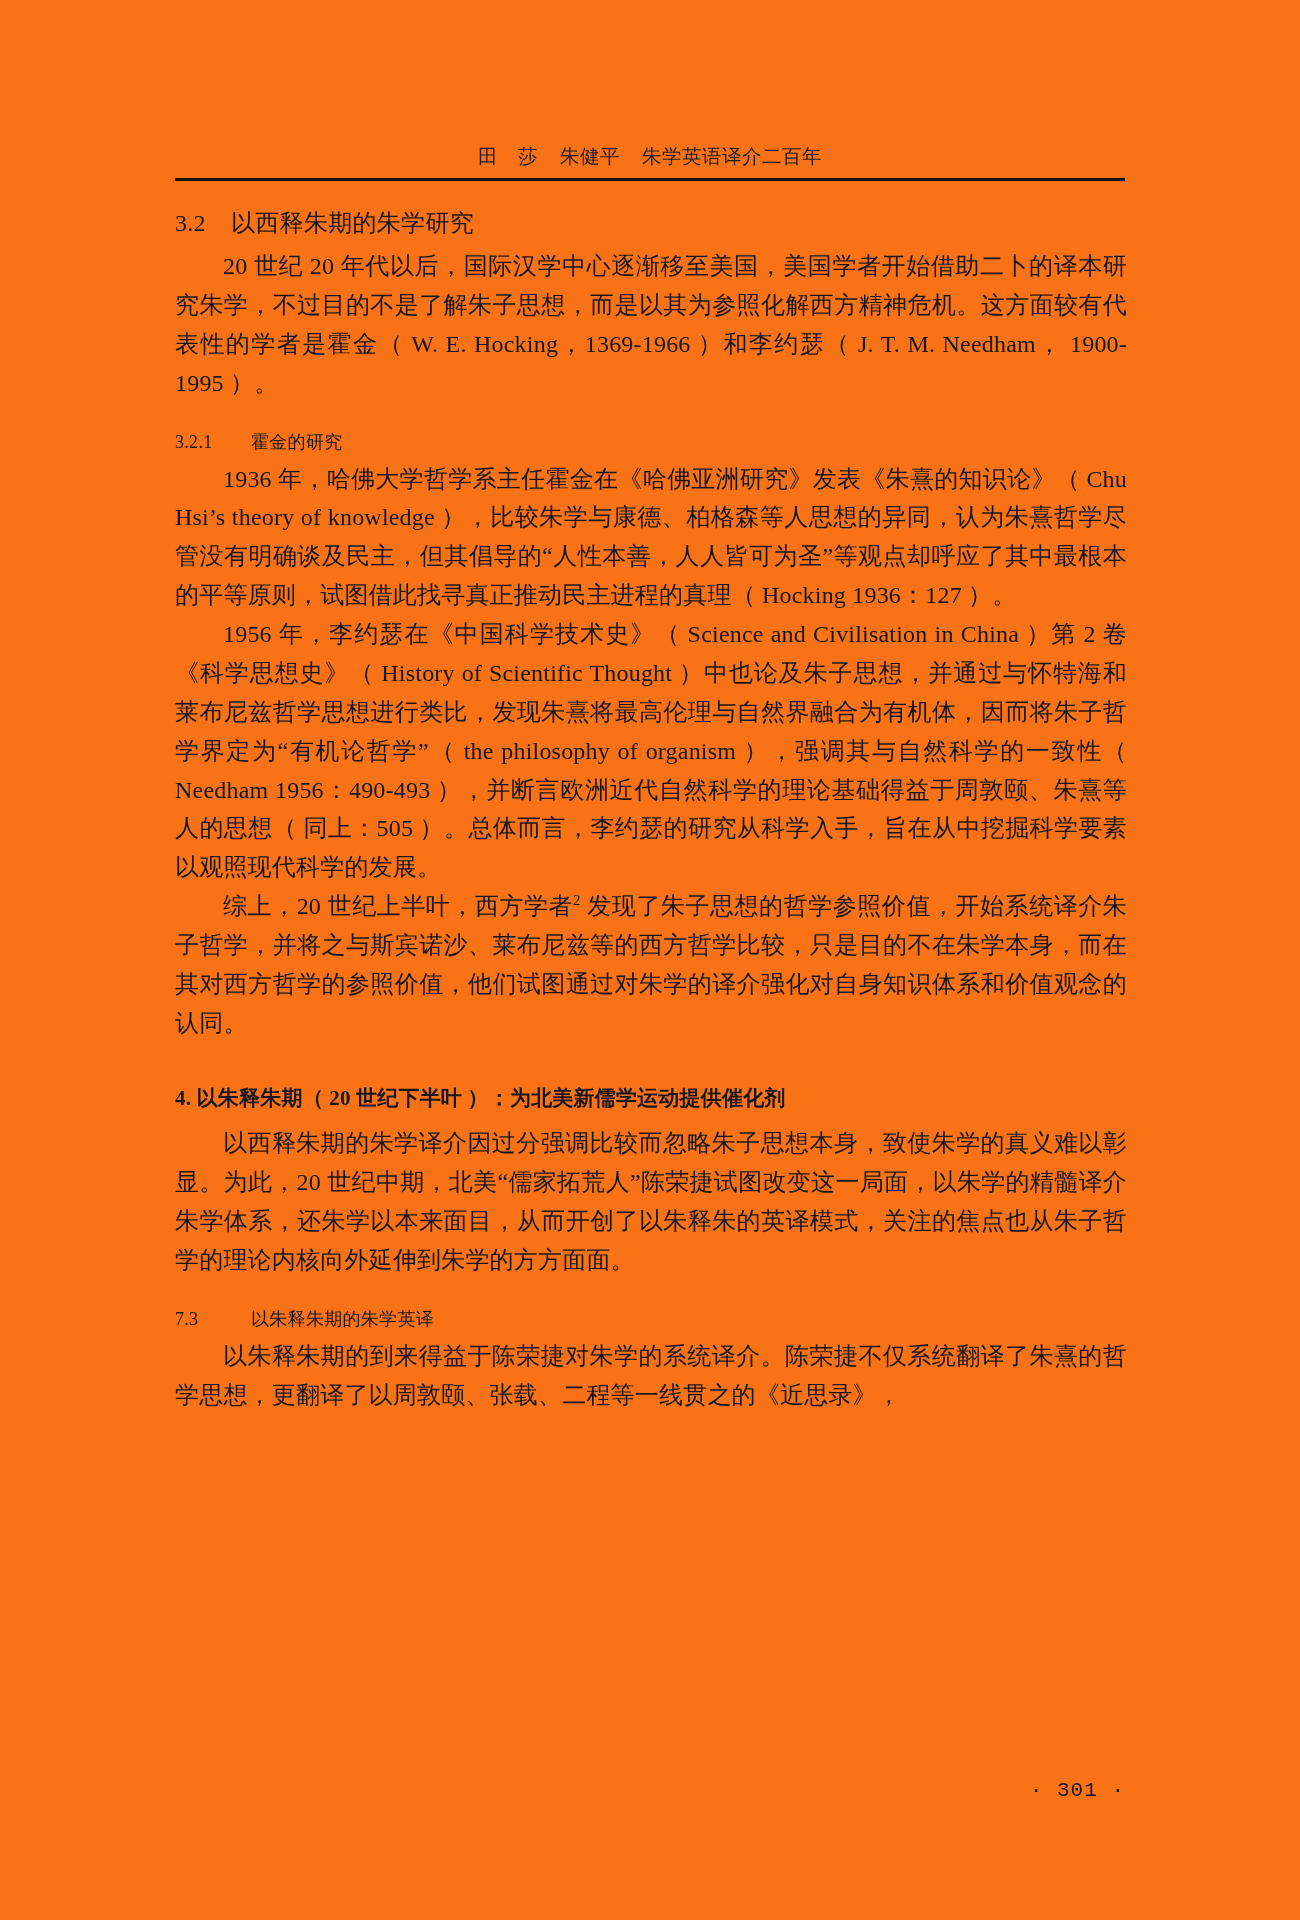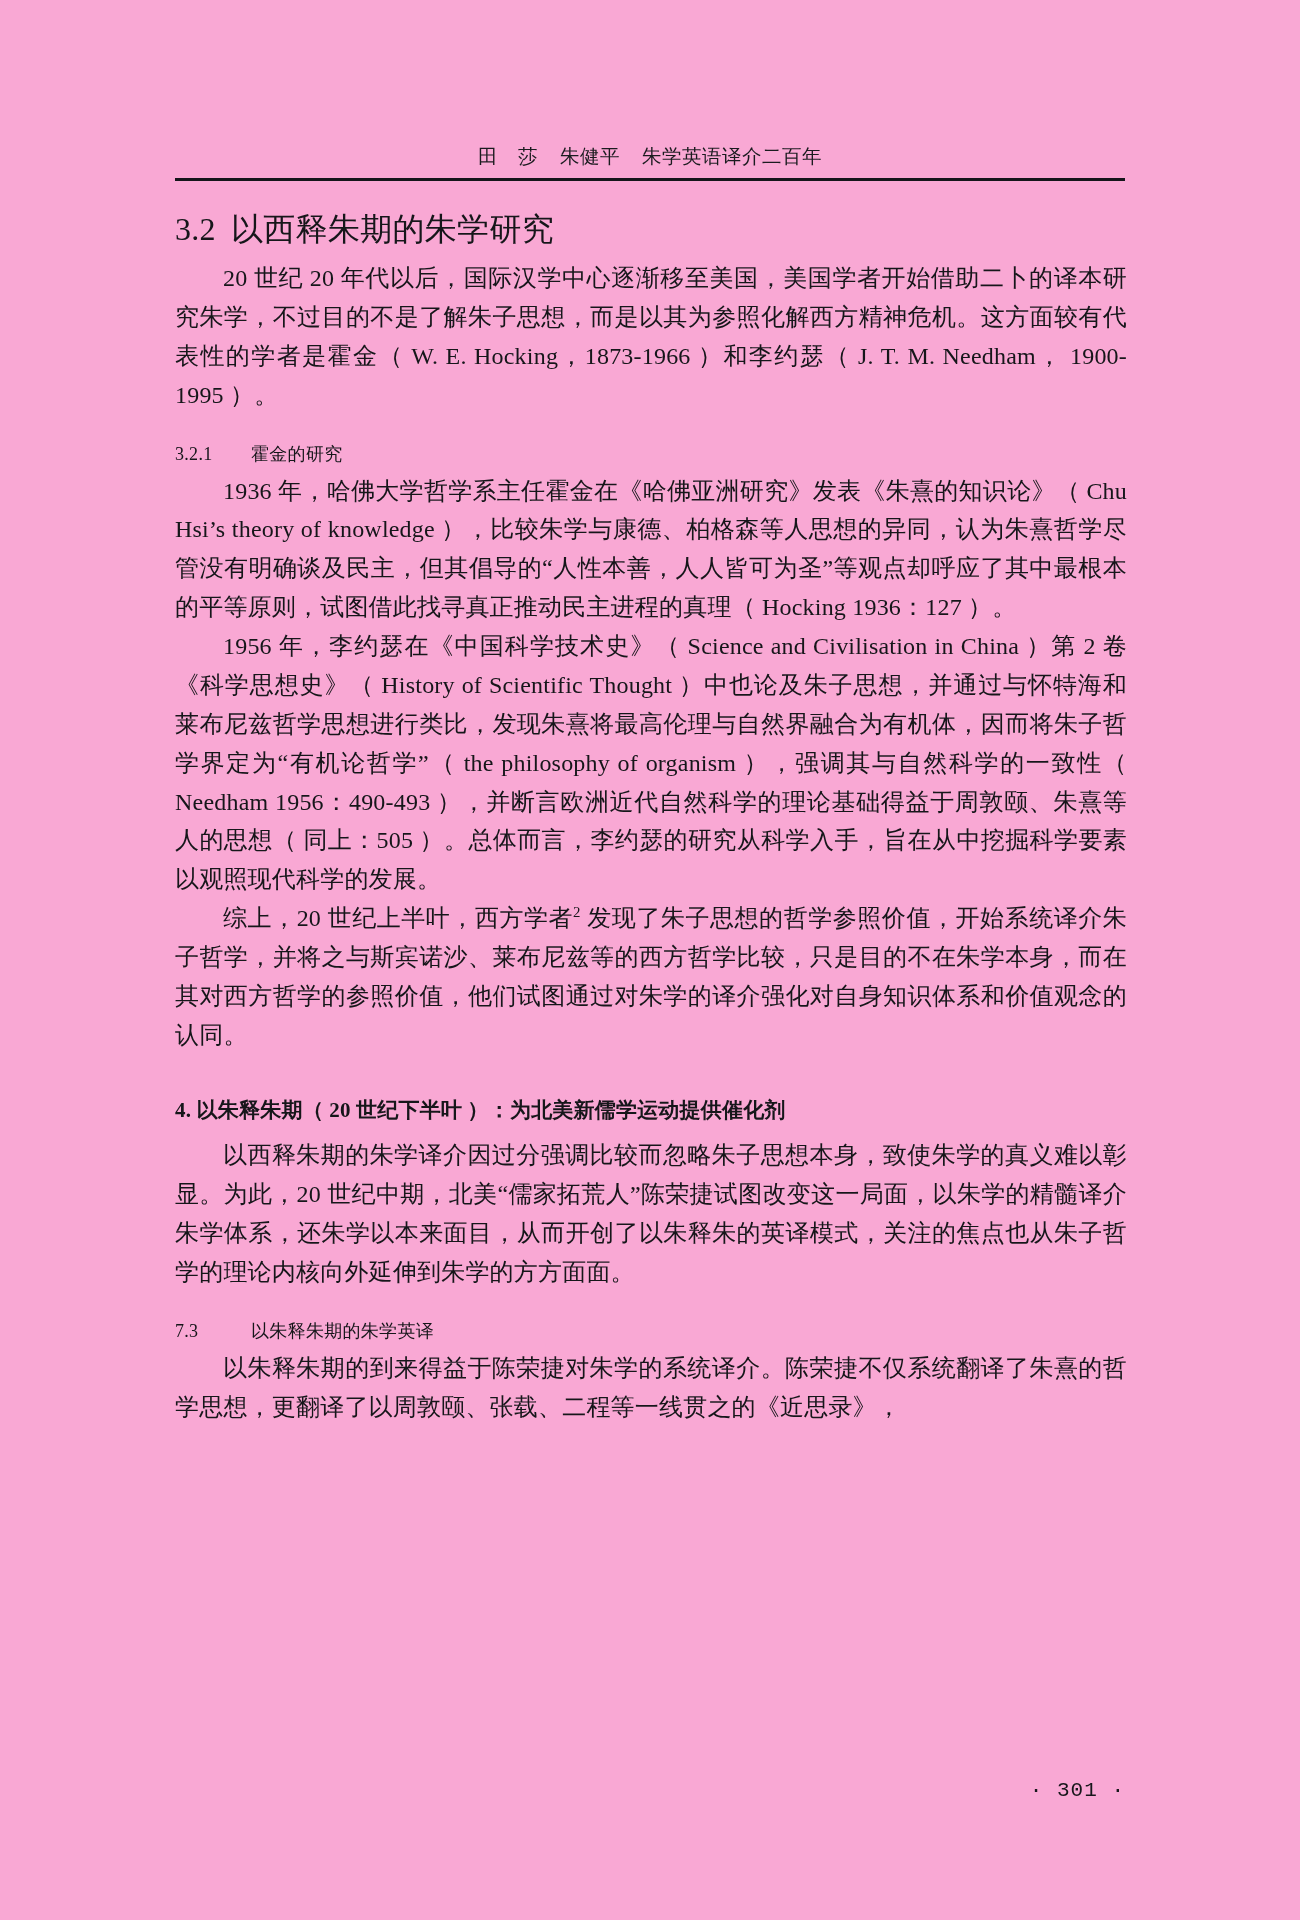--- a/index.html
+++ b/index.html
@@ -13,21 +13,21 @@
     font-family: "Liberation Serif", "DejaVu Serif", serif;
     color: #16161a;
     position: relative;
   }
   .page {
     width: 1300px;
     height: 1920px;
     box-sizing: border-box;
     padding: 8px;
     position: relative;
-    background: #f9a8d4;
+    background: #f97316;
   }
   .running-head {
     position: absolute;
     top: 143px;
     left: 0;
     width: 1300px;
     text-align: center;
     font-size: 19.5px;
     letter-spacing: 0.5px;
     color: #1b1b1f;
@@ -45,21 +45,21 @@
     height: 3px;
     background: #15151a;
   }
   .content {
     position: absolute;
     top: 205px;
     left: 175px;
     width: 952px;
   }
   .h-sec {
-    font-size: 32px;
+    font-size: 24px;
     margin: 0 0 6px 0;
     font-weight: normal;
     letter-spacing: 0.3px;
     line-height: 1.5;
   }
   .h-sec .num {
     display: inline-block;
     min-width: 56px;
   }
   .h-sub {
@@ -121,21 +121,21 @@
     <span>田　莎</span><span class="rh-sep"></span><span>朱健平</span><span class="rh-sep"></span><span>朱学英语译介二百年</span>
   </div>
 
   <div class="head-rule"></div>
 
   <div class="content">
 
     <h2 class="h-sec">
       <span class="num">3.2</span><span>以西释朱期的朱学研究</span>
     </h2>
-    <p class="para tight">20 世纪 20 年代以后，国际汉学中心逐渐移至美国，美国学者开始借助二卜的译本研究朱学，不过目的不是了解朱子思想，而是以其为参照化解西方精神危机。这方面较有代表性的学者是霍金（ <span class="lat">W. E. Hocking</span>，<span class="lat">1873-1966</span> ）和李约瑟（ <span class="lat">J. T. M. Needham</span>， <span class="lat">1900-1995</span> ）。</p>
+    <p class="para tight">20 世纪 20 年代以后，国际汉学中心逐渐移至美国，美国学者开始借助二卜的译本研究朱学，不过目的不是了解朱子思想，而是以其为参照化解西方精神危机。这方面较有代表性的学者是霍金（ <span class="lat">W. E. Hocking</span>，<span class="lat">1369-1966</span> ）和李约瑟（ <span class="lat">J. T. M. Needham</span>， <span class="lat">1900-1995</span> ）。</p>
 
     <h3 class="h-sub">
       <span class="num">3.2.1</span><span>霍金的研究</span>
     </h3>
     <p class="para tight">1936 年，哈佛大学哲学系主任霍金在《哈佛亚洲研究》发表《朱熹的知识论》（ <span class="lat">Chu Hsi’s theory of knowledge</span> ），比较朱学与康德、柏格森等人思想的异同，认为朱熹哲学尽管没有明确谈及民主，但其倡导的“人性本善，人人皆可为圣”等观点却呼应了其中最根本的平等原则，试图借此找寻真正推动民主进程的真理（ <span class="lat">Hocking 1936：127</span> ）。</p>
 
     <p class="para tight">1956 年，李约瑟在《中国科学技术史》（ <span class="lat it">Science and Civilisation in China</span> ）第 2 卷《科学思想史》（ <span class="lat it">History of Scientific Thought</span> ）中也论及朱子思想，并通过与怀特海和莱布尼兹哲学思想进行类比，发现朱熹将最高伦理与自然界融合为有机体，因而将朱子哲学界定为“有机论哲学”（ <span class="lat">the philosophy of organism</span> ），强调其与自然科学的一致性（ <span class="lat">Needham 1956：490-493</span> ），并断言欧洲近代自然科学的理论基础得益于周敦颐、朱熹等人的思想（ 同上：505 ）。总体而言，李约瑟的研究从科学入手，旨在从中挖掘科学要素以观照现代科学的发展。</p>
 
     <p class="para">综上，20 世纪上半叶，西方学者<sup>2</sup> 发现了朱子思想的哲学参照价值，开始系统译介朱子哲学，并将之与斯宾诺沙、莱布尼兹等的西方哲学比较，只是目的不在朱学本身，而在其对西方哲学的参照价值，他们试图通过对朱学的译介强化对自身知识体系和价值观念的认同。</p>
 

